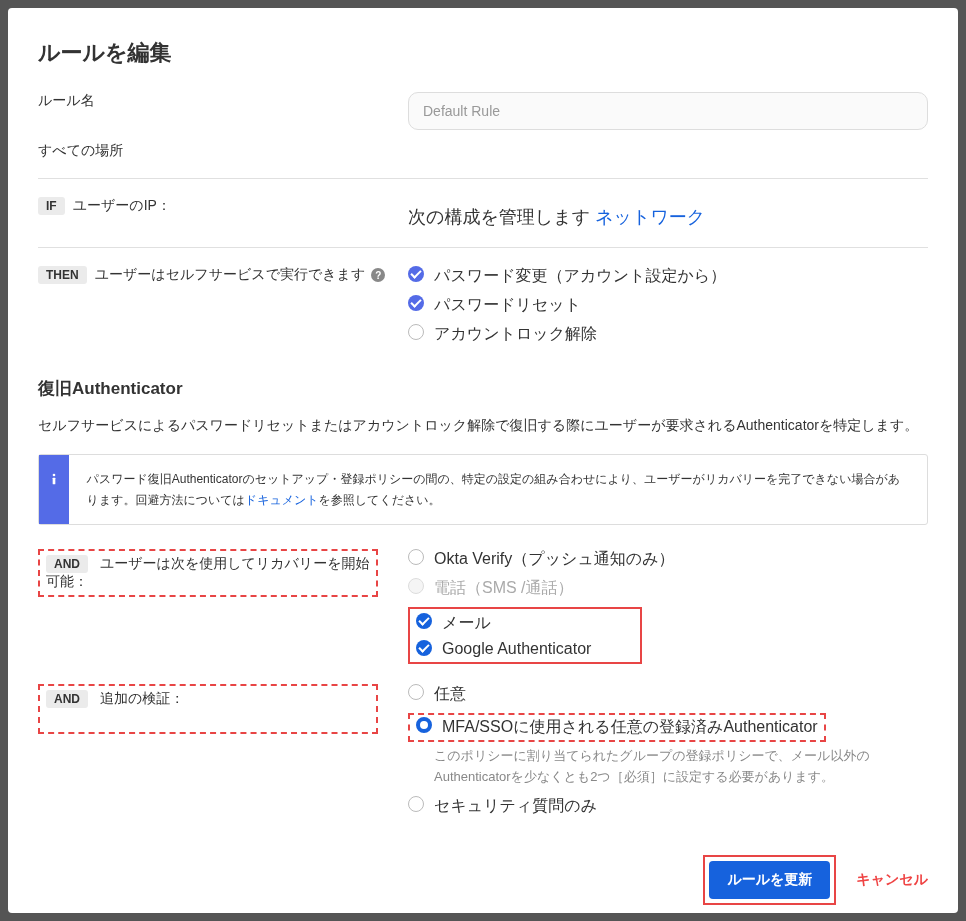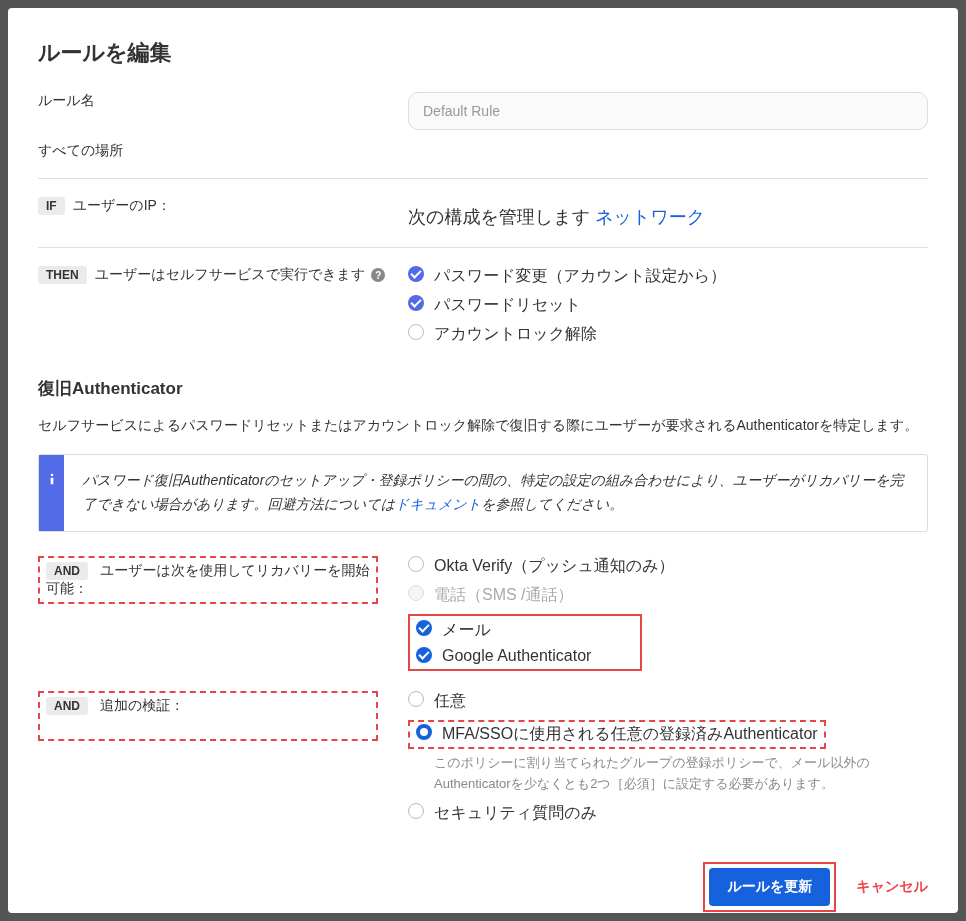--- a/index.html
+++ b/index.html
@@ -23,21 +23,21 @@
 .cb.unchecked { border: 1.5px solid #bbb; background: #fff; }
 .cb.disabled { border: 1.5px solid #ddd; background: #f5f5f5; }
 .cb.checked::after { content: ""; width: 4px; height: 8px; border: solid #fff; border-width: 0 2px 2px 0; transform: rotate(45deg); margin-top: -2px; }
 .radio { width: 16px; height: 16px; border-radius: 50%; border: 1.5px solid #bbb; margin-right: 10px; display: inline-flex; align-items: center; justify-content: center; flex-shrink: 0; background: #fff; }
 .radio.selected { border: 4px solid #1662dd; }
 .section-title { font-size: 17px; font-weight: 700; margin: 24px 0 14px 0; }
 .section-desc { font-size: 14px; color: #333; line-height: 1.6; margin-bottom: 18px; }
 .infobox { display: flex; border: 1px solid #ddd; border-radius: 3px; margin-bottom: 24px; }
 .infobox-icon { width: 42px; background: #546be7; display: flex; align-items: flex-start; justify-content: center; padding-top: 16px; }
 .infobox-icon svg { width: 16px; height: 16px; fill: #fff; }
-.infobox-body { padding: 14px 18px; font-size: 14px; line-height: 1.7; color: #333; font-style: italic; }
+.infobox-body { padding: 14px 18px; font-size: 12px; line-height: 1.7; color: #333; }
 .help-icon { display: inline-flex; width: 14px; height: 14px; border-radius: 50%; background: #888; color: #fff; font-size: 10px; align-items: center; justify-content: center; margin-left: 6px; font-weight: 700; }
 .red-dash { border: 2px dashed #e84545; padding: 4px 6px; }
 .red-solid { border: 2px solid #e84545; }
 .subnote { font-size: 13px; color: #888; line-height: 1.6; margin: 4px 0 8px 26px; }
 .footer { display: flex; justify-content: flex-end; align-items: center; gap: 20px; margin-top: 30px; }
 .btn-primary { background: #1662dd; color: #fff; border: none; padding: 10px 18px; font-size: 14px; font-weight: 700; border-radius: 4px; cursor: pointer; }
 .btn-link { color: #ef4444; font-weight: 700; font-size: 14px; cursor: pointer; background: none; border: none; }
 .btn-highlight { border: 2px solid #e84545; padding: 4px; display: inline-block; margin-left: 45px; }
 .left-block-dash { width: 340px; }
 </style>

